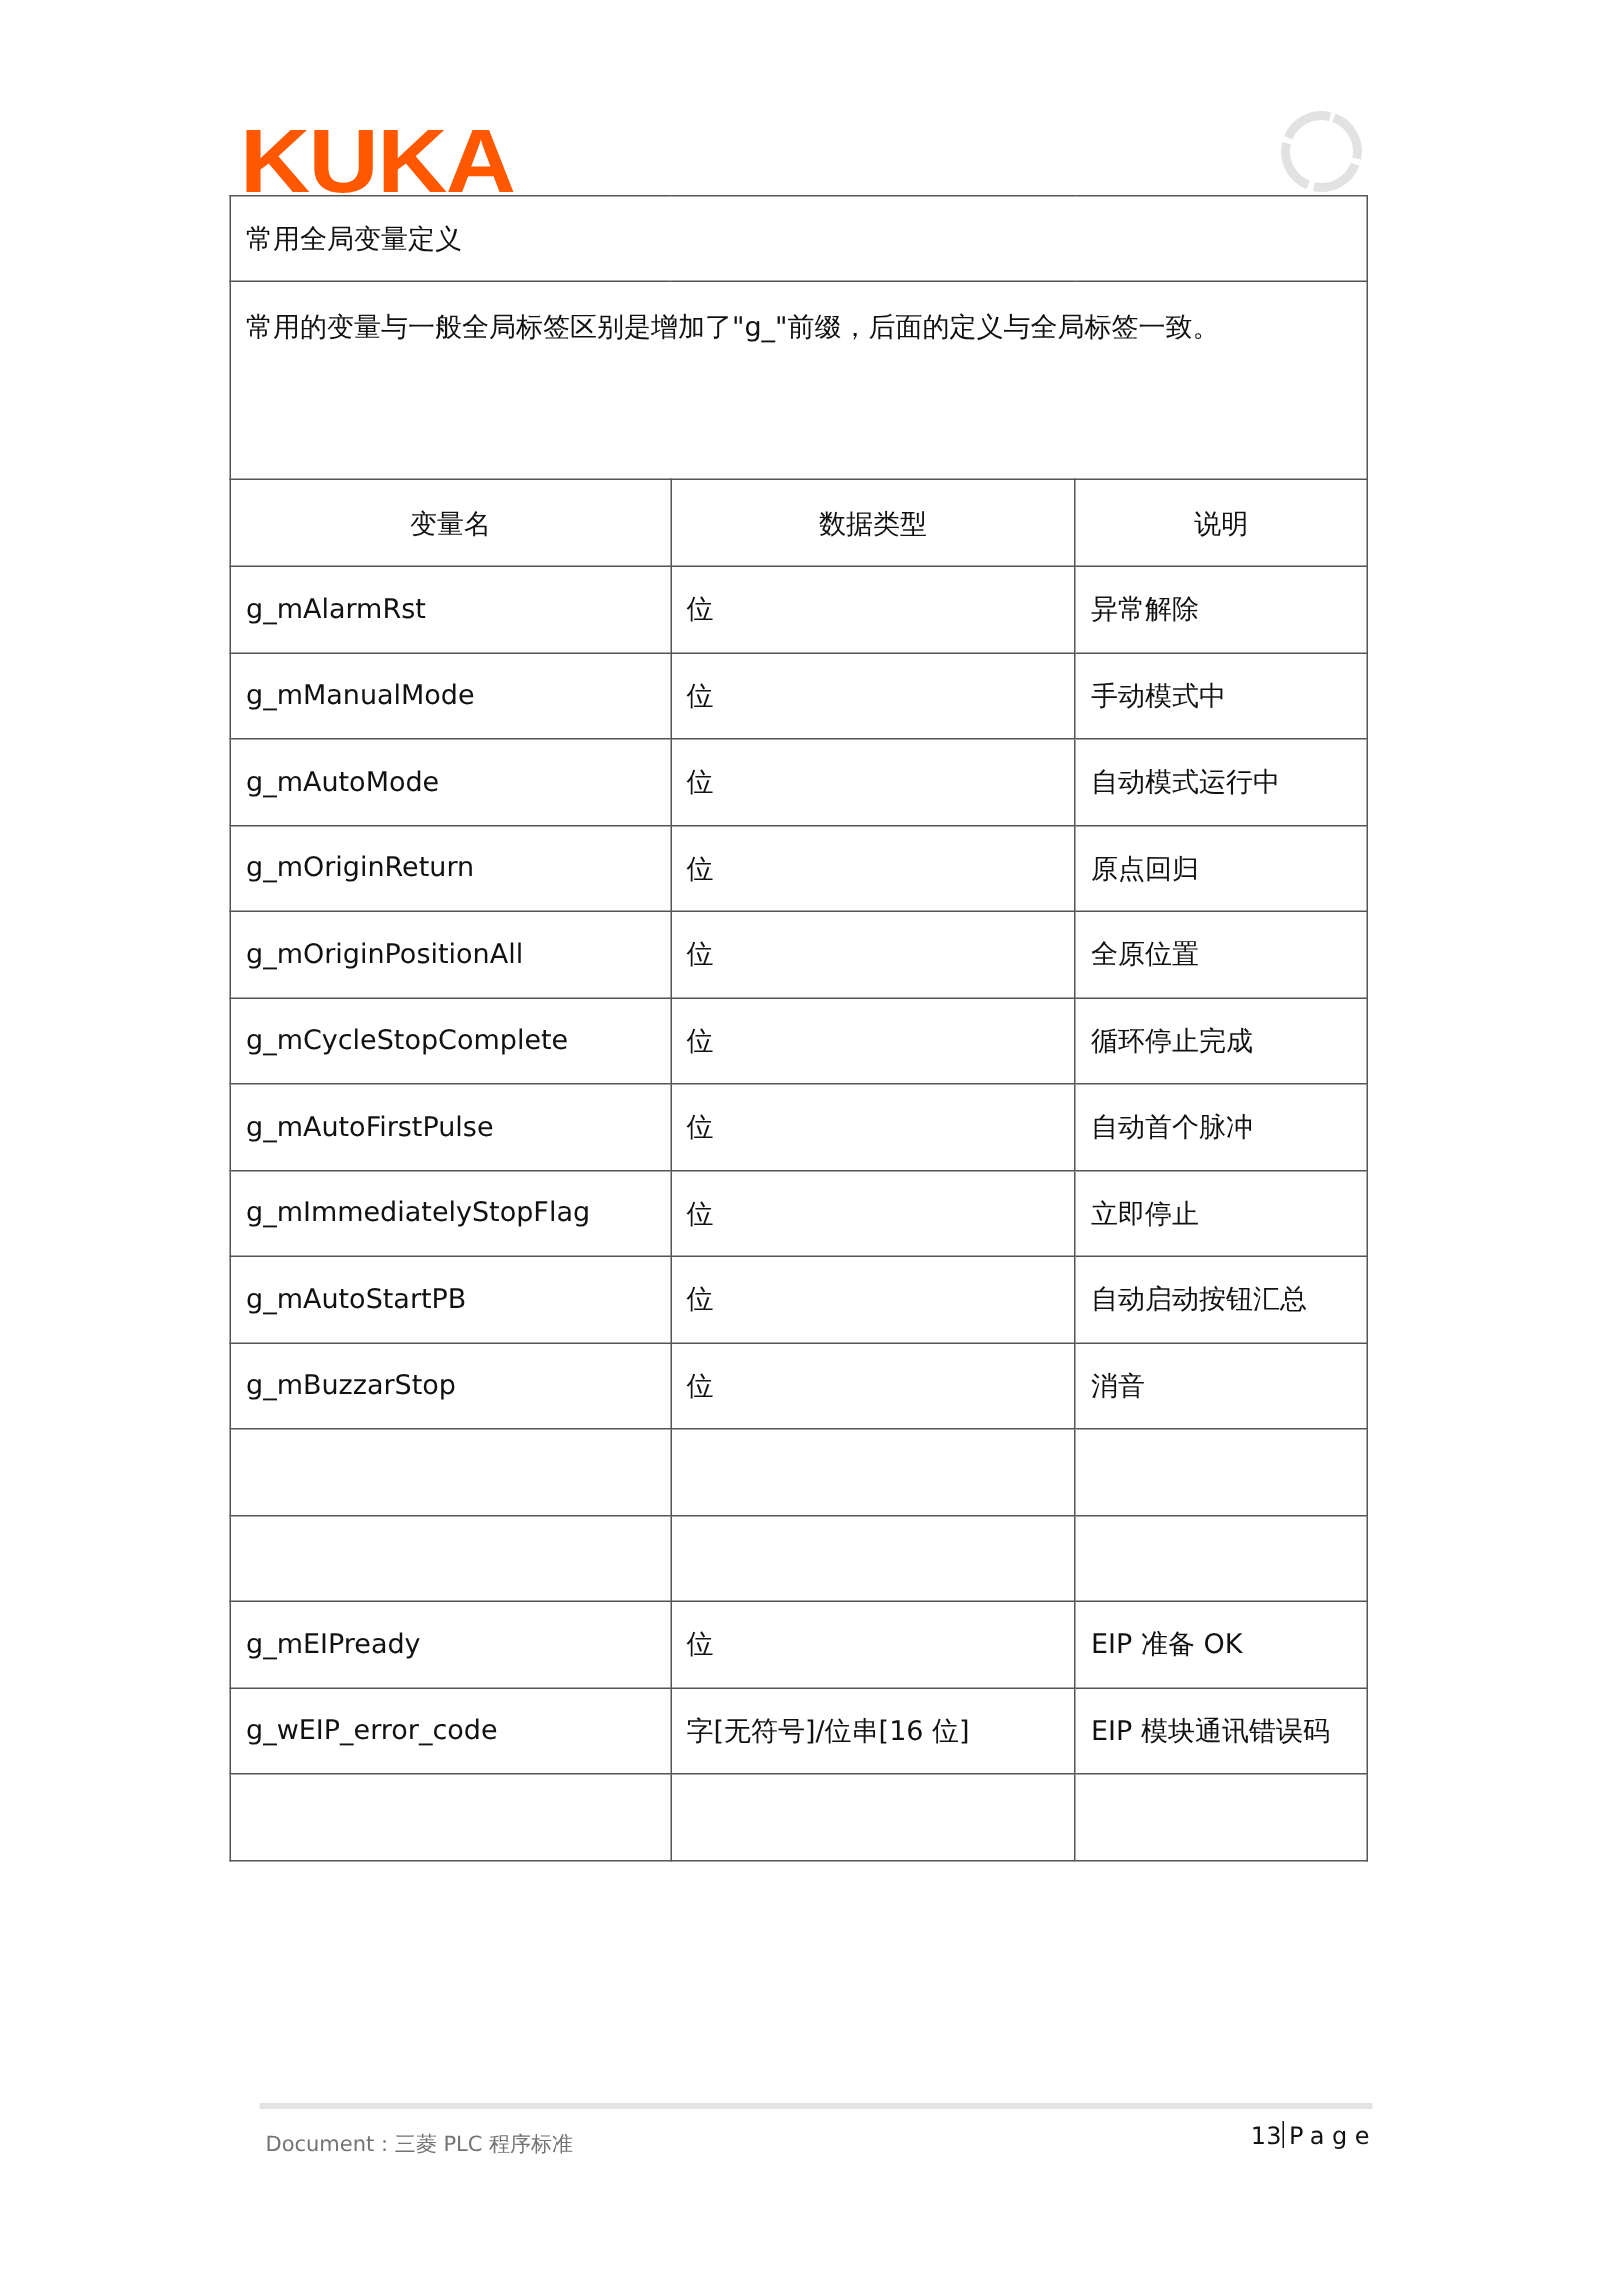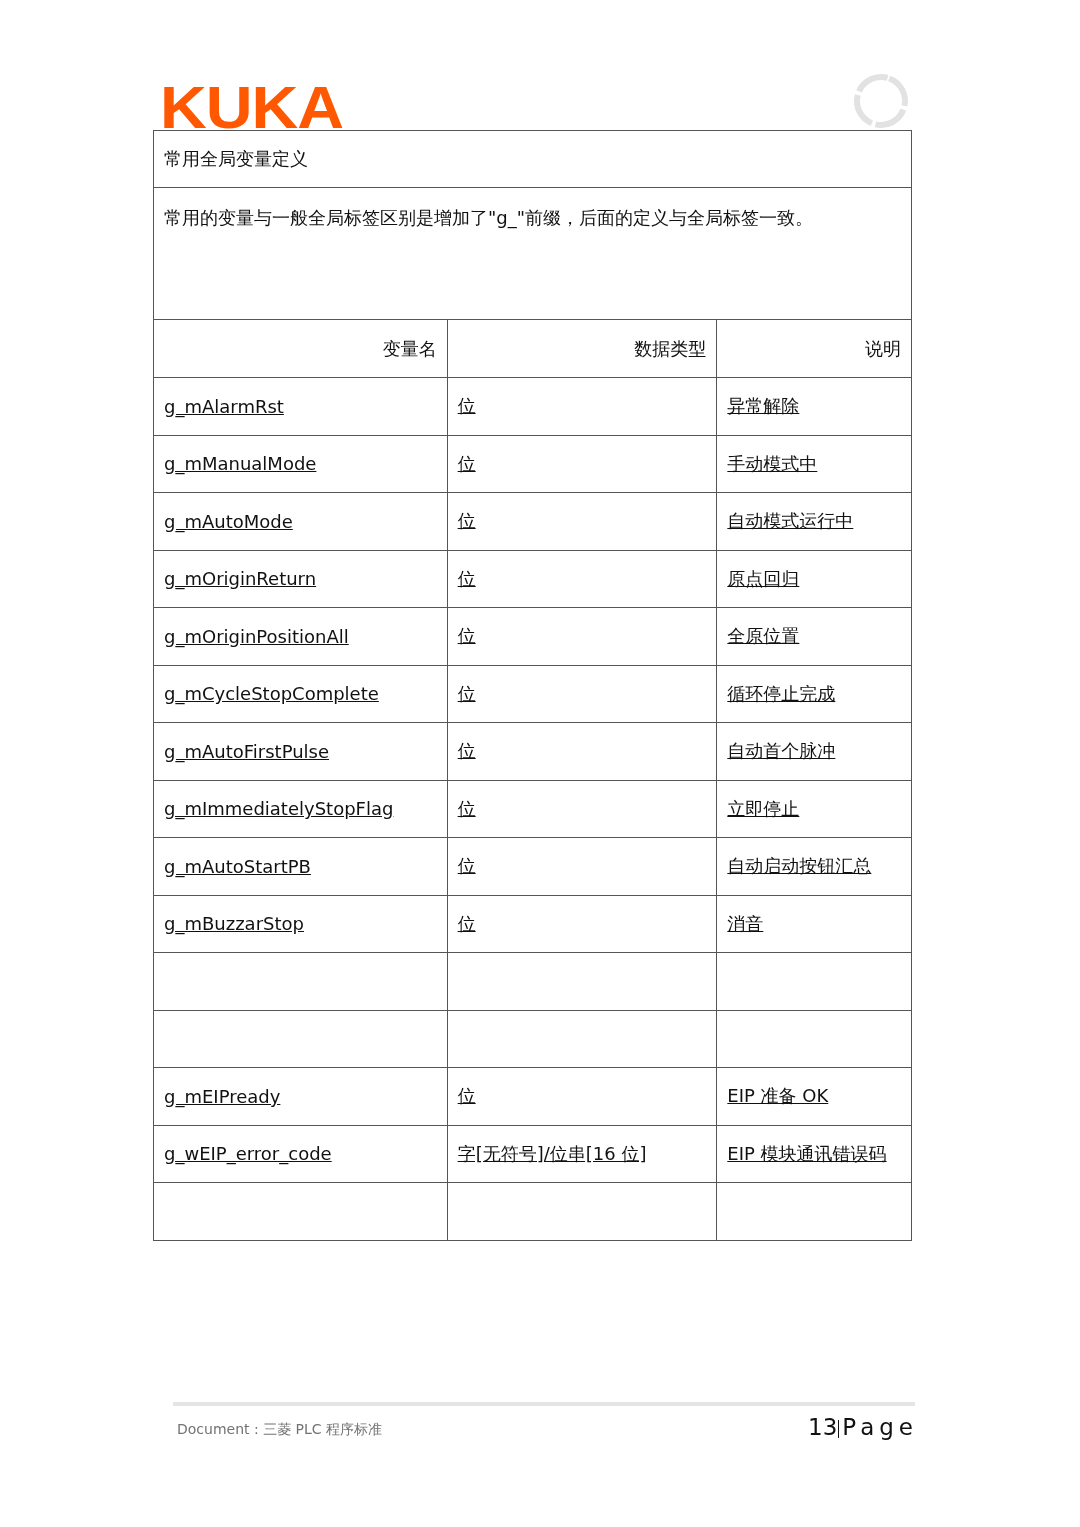--- a/index.html
+++ b/index.html
@@ -9,28 +9,28 @@
       font-family: "Liberation Sans", "DejaVu Sans", sans-serif; font-weight: bold;
       font-size: 60px; line-height: 48px; color: #ff5800; letter-spacing: -1px;
       transform: scaleX(1.08); transform-origin: left top; }
     .ring { position: absolute; left: 852px; top: 72px; width: 58px; height: 58px; }
     .doc-table { position: absolute; left: 153px; top: 130px; width: 759px;
       border-collapse: collapse; table-layout: fixed; }
     .doc-table td { border: 1px solid #555; padding: 0 10px; font-size: 18px;
       vertical-align: middle; white-space: nowrap; overflow: hidden; }
     .doc-table tr.title td { height: 56px; }
     .doc-table tr.desc td { height: 113px; vertical-align: top; padding-top: 18px; }
-    .doc-table tr.head td { height: 57px; text-align: right; }
-    .doc-table tr.row td { height: 56.5px; text-decoration: underline; }
+    .doc-table tr.head td { height: 57px; text-align: center; }
+    .doc-table tr.row td { height: 56.5px; }
     .col1 { width: 270px; }
     .col2 { width: 248px; }
     .col3 { width: 179px; }
     .footer-rule { position: absolute; left: 173px; top: 1402px; width: 742px; height: 4px; background: #e4e4e4; }
     .footer-doc { position: absolute; left: 177px; top: 1421px; font-size: 14px; color: #737373; }
-    .footer-page { position: absolute; right: 162px; top: 1414px; font-size: 23px; color: #111; }
+    .footer-page { position: absolute; right: 162px; top: 1414px; font-size: 16px; color: #111; }
     .footer-page .sep { display: inline-block; width: 1px; height: 18px; background: #111; vertical-align: -3px; margin: 0 3px 0 1px; }
     .footer-page .pg { letter-spacing: 5px; }
   </style>
 </head>
 <body>
 
 <div class="logo">KUKA</div>
 
 <svg class="ring" viewBox="0 0 58 58">
   <circle cx="29" cy="29" r="24" fill="none" stroke="#e2e2e2" stroke-width="6" stroke-dasharray="34 4 34 4 34 4 34 4" transform="rotate(-70 29 29)"></circle>

